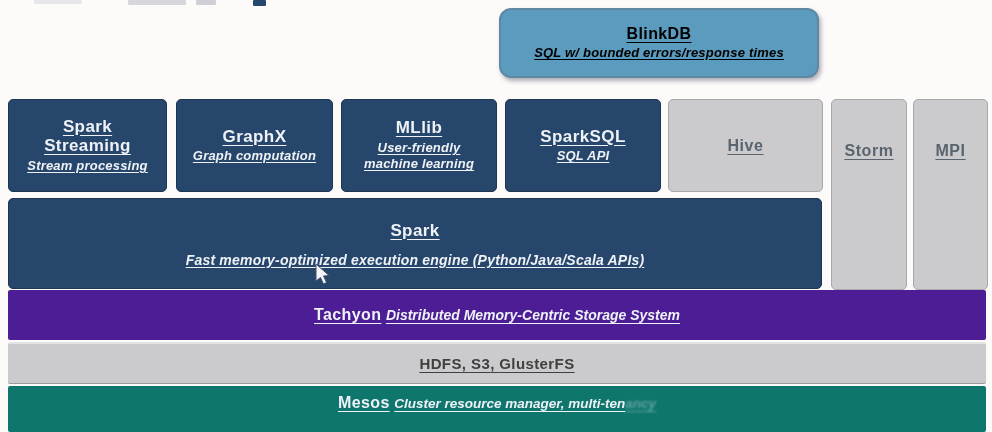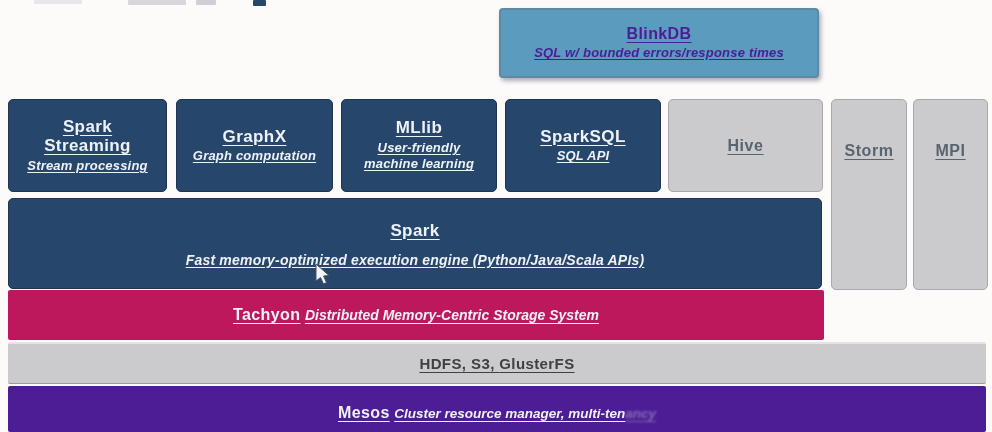--- a/index.html
+++ b/index.html
@@ -5,22 +5,22 @@
   html,body{margin:0;padding:0;background:#ffffff;}
   .stage{
     position:relative;width:992px;height:432px;overflow:hidden;
     background:#fdfafa;
     font-family:"Liberation Sans","DejaVu Sans",sans-serif;
   }
   .box{position:absolute;box-sizing:border-box;display:flex;flex-direction:column;
        align-items:center;justify-content:center;text-align:center;border-radius:5px;}
   .navy{background:#27466b;color:#eef2f7;border:1px solid #1d3551;}
   .grayb{background:#cbcbce;color:#5a646e;border:1px solid #a7a7ad;}
-  .blue{background:#5b9bbe;color:#4c1d95;border:2px solid #5f88a3;
-        box-shadow:2px 3px 4px rgba(110,110,125,.55);border-radius:4px;}
+  .blue{background:#5b9bbe;color:#000000;border:2px solid #5f88a3;
+        box-shadow:2px 3px 4px rgba(110,110,125,.55);border-radius:12px;}
   .title{font-size:17px;font-weight:bold;letter-spacing:.4px;line-height:1.15;
          text-decoration:underline;text-underline-offset:3px;}
   .sub{font-size:13px;font-weight:bold;font-style:italic;letter-spacing:.2px;line-height:1.25;
        text-decoration:underline;text-underline-offset:2px;margin-top:2px;}
   .gray-label{font-size:16px;font-weight:bold;letter-spacing:.6px;
               text-decoration:underline;text-underline-offset:3px;color:#5a646e;}
   .col{justify-content:flex-start;padding-top:42px;}
   .bar{position:absolute;box-sizing:border-box;display:flex;align-items:center;
        justify-content:center;text-align:center;border-radius:2px;}
   .bar.navy{border:none;}
@@ -84,35 +84,35 @@
 
   <div class="box grayb col" style="left:913px;top:99px;width:75px;height:191px;">
     <div class="gray-label">MPI</div>
   </div>
 
   <div class="box navy" style="left:8px;top:198px;width:814px;height:91px;justify-content:flex-start;padding-top:22px;gap:9px;">
     <div class="title">Spark</div>
     <div class="sub" style="font-size:14px;">Fast memory-optimized execution engine (Python/Java/Scala APIs)</div>
   </div>
 
-  <div class="bar navy tachyon-top" style="left:8px;top:290px;width:816px;height:50px;background:#be185d;color:#eef2f7;">
+  <div class="bar navy tachyon-top" style="left:8px;top:290px;width:978px;height:50px;background:#4c1d95;color:#eef2f7;">
     <div class="inline-line">
       <span class="t">Tachyon</span>
       <span class="s"> </span>
       <span class="s">Distributed Memory-Centric Storage System</span>
     </div>
   </div>
 
   <div class="bar grayb" style="left:8px;top:342px;width:978px;height:42px;background:#cbcbce;color:#404040;">
     <div class="inline-line">
       <span class="hdfs-item">HDFS</span><span class="hdfs-item sep">, </span><span class="hdfs-item">S3</span><span class="hdfs-item sep">, </span><span class="hdfs-item">GlusterFS</span>
     </div>
   </div>
 
-  <div class="bar navy mesos-top" style="left:8px;top:386px;width:978px;height:46px;background:#4c1d95;color:#eef2f7;align-items:center;padding-top:8px;">
+  <div class="bar navy mesos-top" style="left:8px;top:386px;width:978px;height:46px;background:#0f766e;color:#eef2f7;align-items:flex-start;padding-top:8px;">
     <div class="inline-line">
       <span class="t">Mesos</span>
       <span class="s" style="font-size:13.5px;"> </span>
       <span class="s" style="font-size:13.5px;">Cluster resource manager, multi-ten</span><span class="s faded" style="font-size:13.5px;">ancy</span>
     </div>
   </div>
 
   <svg class="cursor" viewBox="0 0 18 24">
     <path d="M2 1 L2 18 L6.5 14.5 L9.5 21 L12.5 19.5 L9.5 13 L15 12.5 Z" fill="#f4f6f9" stroke="#44536b" stroke-width="1"></path>
   </svg>

